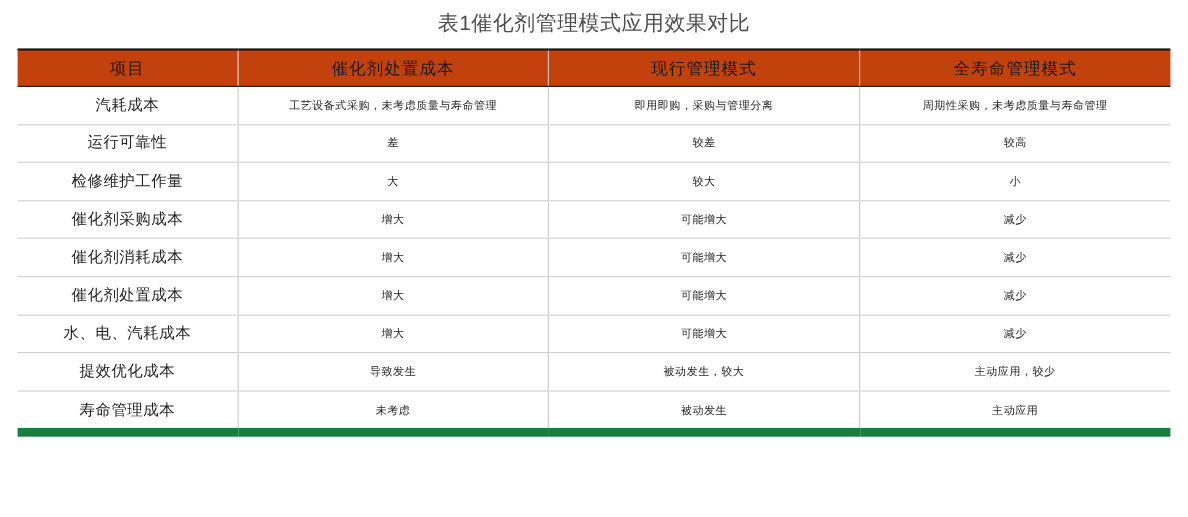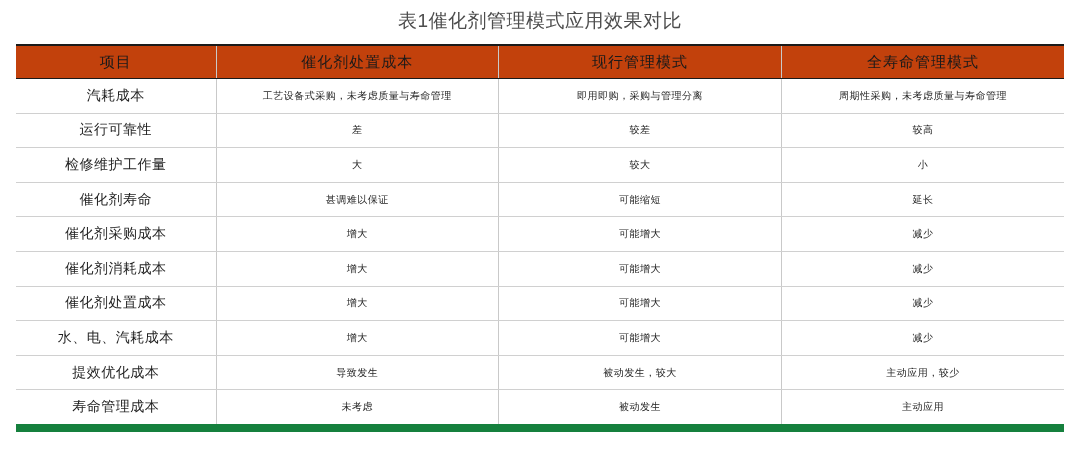--- a/index.html
+++ b/index.html
@@ -115,26 +115,20 @@
         <td>较差</td>
         <td>较高</td>
       </tr>
       <tr>
         <td class="cell-item">检修维护工作量</td>
         <td>大</td>
         <td>较大</td>
         <td>小</td>
       </tr>
       <tr>
-        <td class="cell-item">催化剂寿命</td>
-        <td>甚调难以保证</td>
-        <td>可能缩短</td>
-        <td>延长</td>
-      </tr>
-      <tr>
         <td class="cell-item">催化剂采购成本</td>
         <td>增大</td>
         <td>可能增大</td>
         <td>减少</td>
       </tr>
       <tr>
         <td class="cell-item">催化剂消耗成本</td>
         <td>增大</td>
         <td>可能增大</td>
         <td>减少</td>

